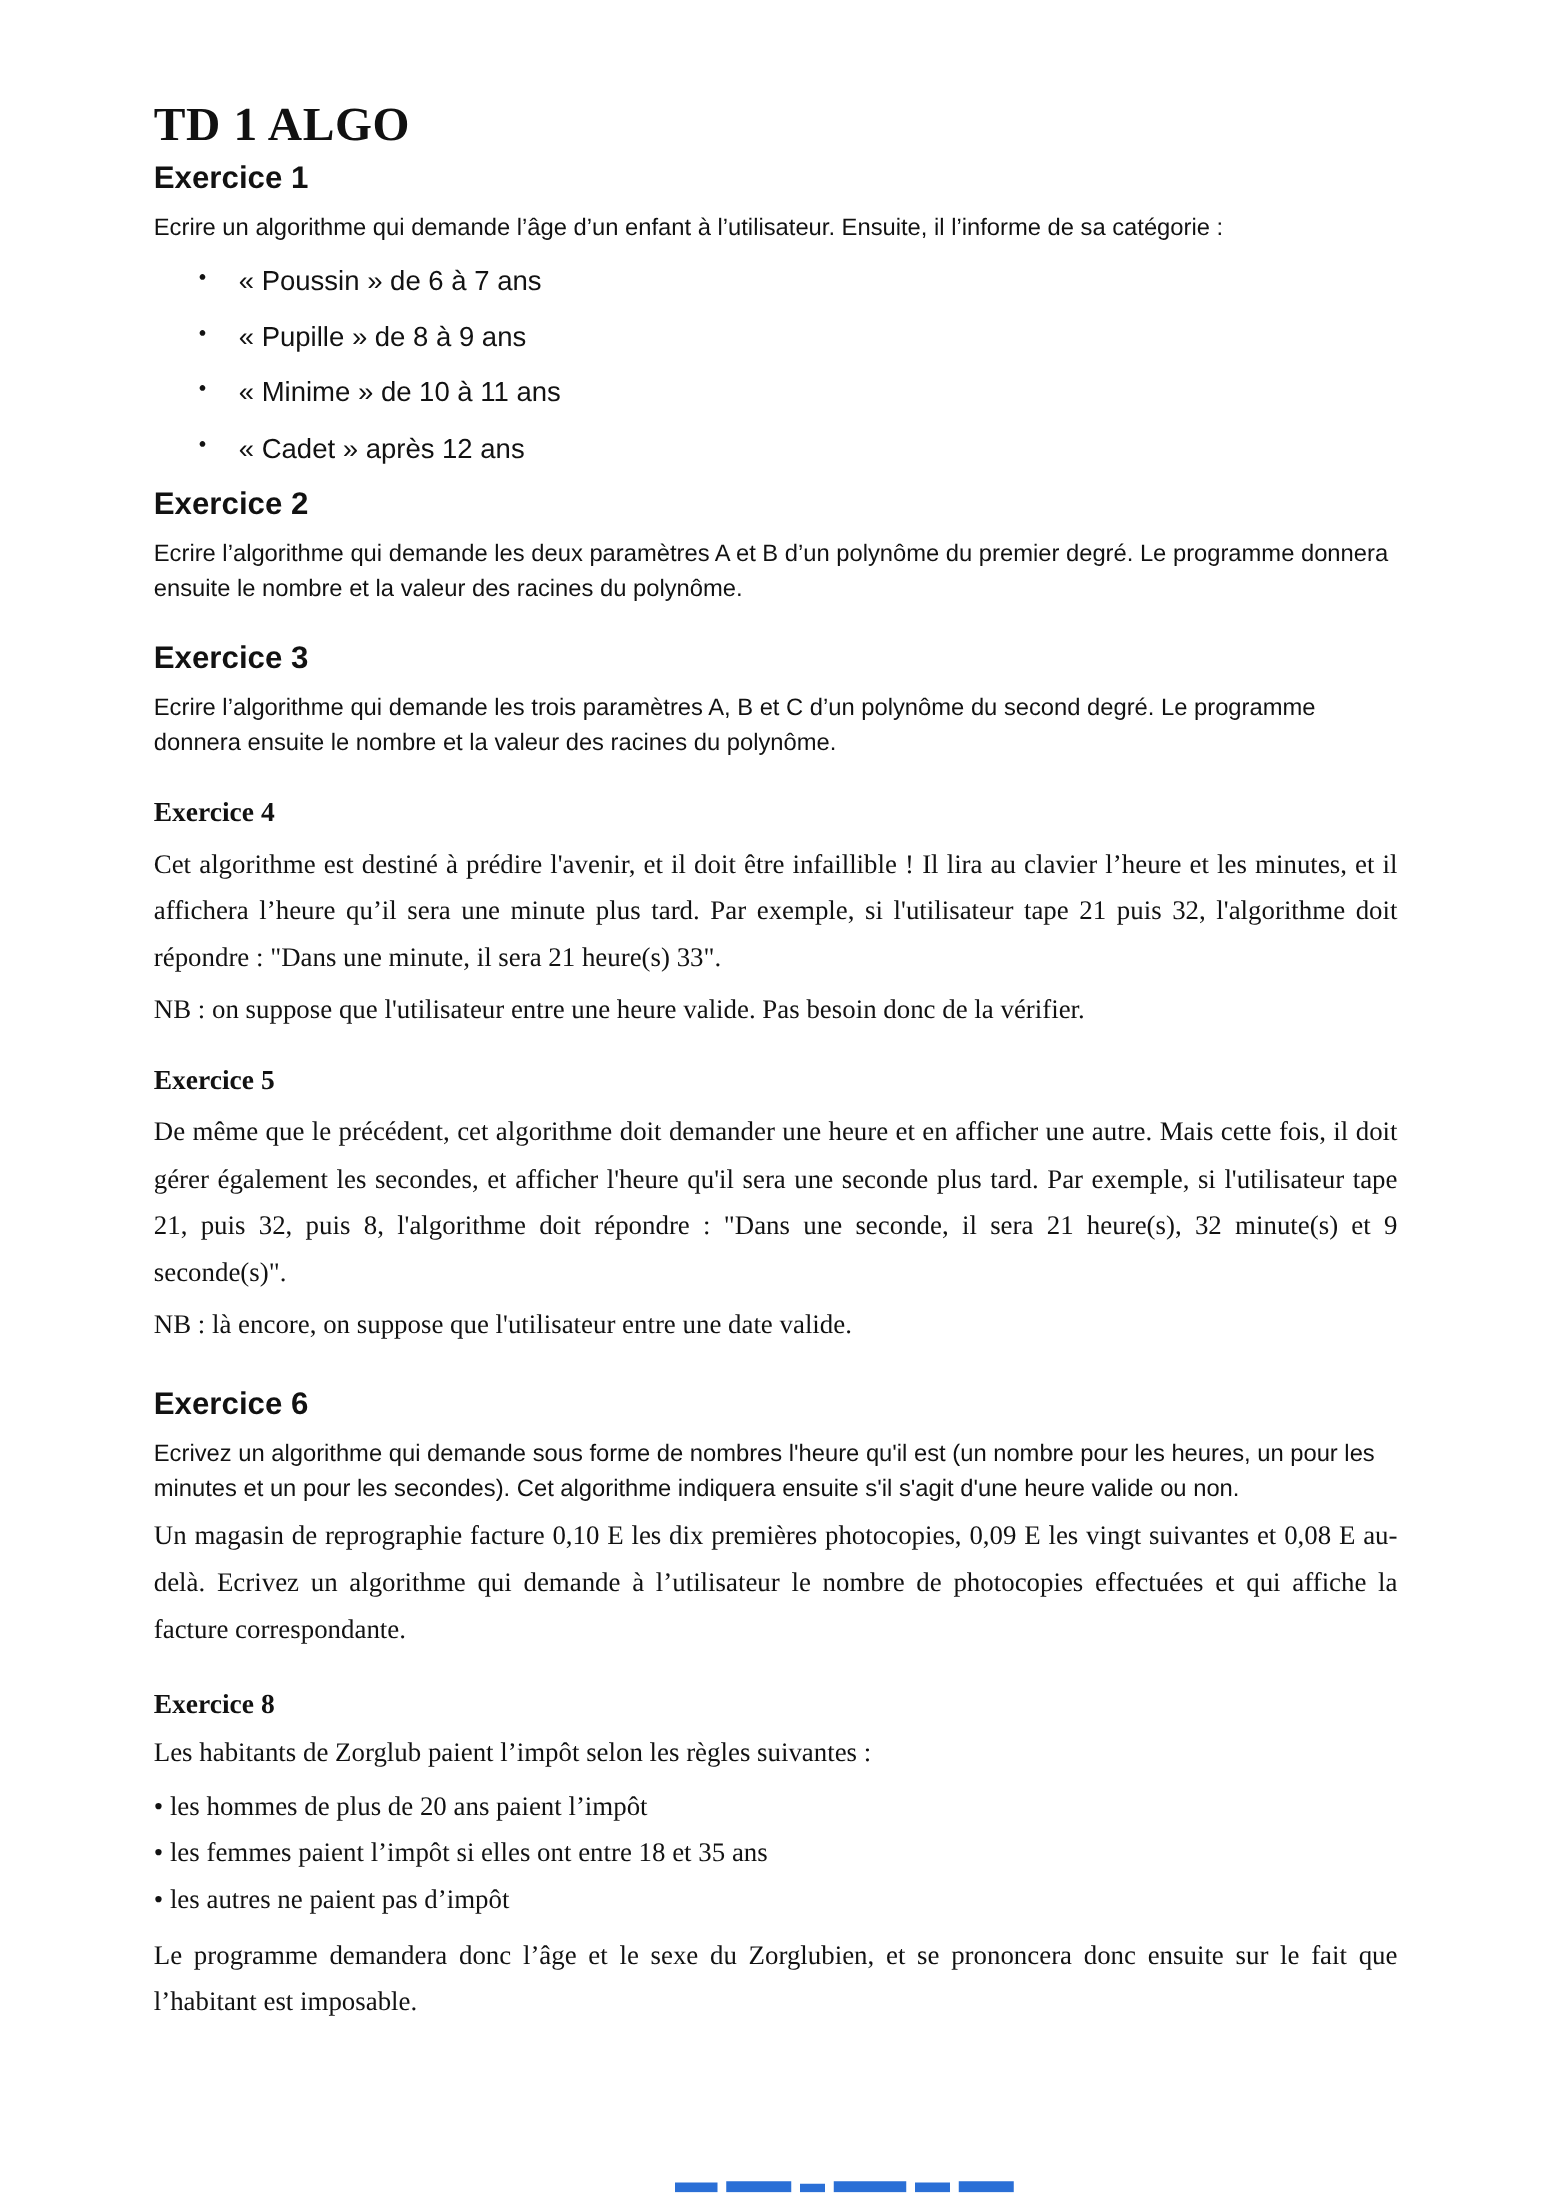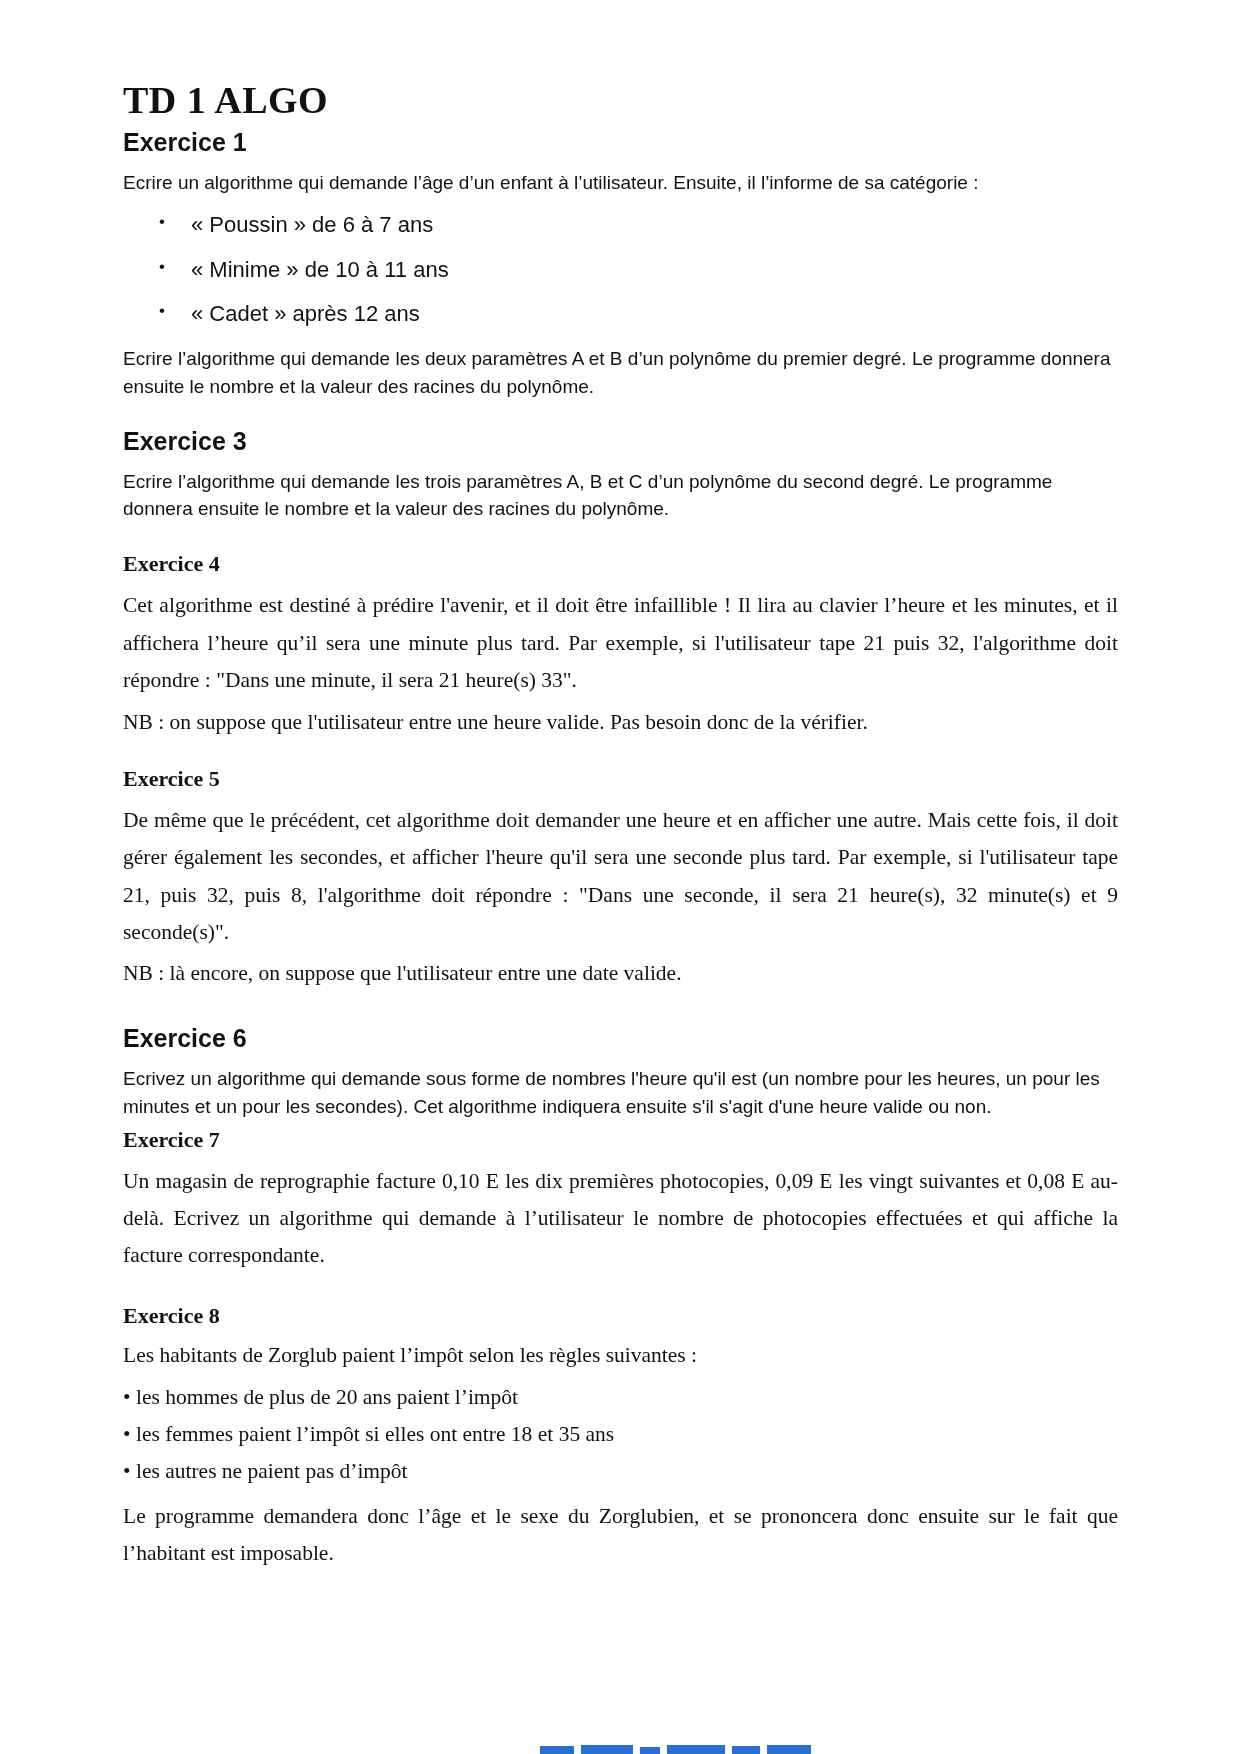--- a/index.html
+++ b/index.html
@@ -126,26 +126,28 @@
 
 <div class="page">
 
   <h1 class="doc-title">TD 1 ALGO</h1>
 
   <section>
     <h2 class="h-sans first">Exercice 1</h2>
     <p class="p-sans">Ecrire un algorithme qui demande l’âge d’un enfant à l’utilisateur. Ensuite, il l’informe de sa catégorie :</p>
     <ul class="bullet-list">
       <li class="bullet-item">« Poussin » de 6 à 7 ans</li>
+      <li class="bullet-item">« Pupille » de 8 à 9 ans</li>
       <li class="bullet-item">« Minime » de 10 à 11 ans</li>
       <li class="bullet-item">« Cadet » après 12 ans</li>
     </ul>
   </section>
 
   <section>
+    <h2 class="h-sans" style="margin-top:14px;">Exercice 2</h2>
     <p class="p-sans">Ecrire l’algorithme qui demande les deux paramètres A et B d’un polynôme du premier degré. Le programme donnera ensuite le nombre et la valeur des racines du polynôme.</p>
   </section>
 
   <section>
     <h2 class="h-sans">Exercice 3</h2>
     <p class="p-sans">Ecrire l’algorithme qui demande les trois paramètres A, B et C d’un polynôme du second degré. Le programme donnera ensuite le nombre et la valeur des racines du polynôme.</p>
   </section>
 
   <section>
     <h2 class="h-serif">Exercice 4</h2>
@@ -158,21 +160,20 @@
     <p class="p-serif">De même que le précédent, cet algorithme doit demander une heure et en afficher une autre. Mais cette fois, il doit gérer également les secondes, et afficher l'heure qu'il sera une seconde plus tard. Par exemple, si l'utilisateur tape 21, puis 32, puis 8, l'algorithme doit répondre : "Dans une seconde, il sera 21 heure(s), 32 minute(s) et 9 seconde(s)".</p>
     <p class="p-serif nb">NB : là encore, on suppose que l'utilisateur entre une date valide.</p>
   </section>
 
   <section>
     <h2 class="h-sans" style="margin-top:34px;">Exercice 6</h2>
     <p class="p-sans" style="margin-bottom:4px;">Ecrivez un algorithme qui demande sous forme de nombres l'heure qu'il est (un nombre pour les heures, un pour les minutes et un pour les secondes). Cet algorithme indiquera ensuite s'il s'agit d'une heure valide ou non.</p>
   </section>
 
   <section>
-    <h2 class="h-serif" style="margin-top:6px;">Exercice 7</h2>
     <p class="p-serif">Un magasin de reprographie facture 0,10 E les dix premières photocopies, 0,09 E les vingt suivantes et 0,08 E au-delà. Ecrivez un algorithme qui demande à l’utilisateur le nombre de photocopies effectuées et qui affiche la facture correspondante.</p>
   </section>
 
   <section>
     <h2 class="h-serif">Exercice 8</h2>
     <p class="p-serif nb">Les habitants de Zorglub paient l’impôt selon les règles suivantes :</p>
     <ul class="dot-list">
       <li class="dot-item">les hommes de plus de 20 ans paient l’impôt</li>
       <li class="dot-item">les femmes paient l’impôt si elles ont entre 18 et 35 ans</li>
       <li class="dot-item">les autres ne paient pas d’impôt</li>

